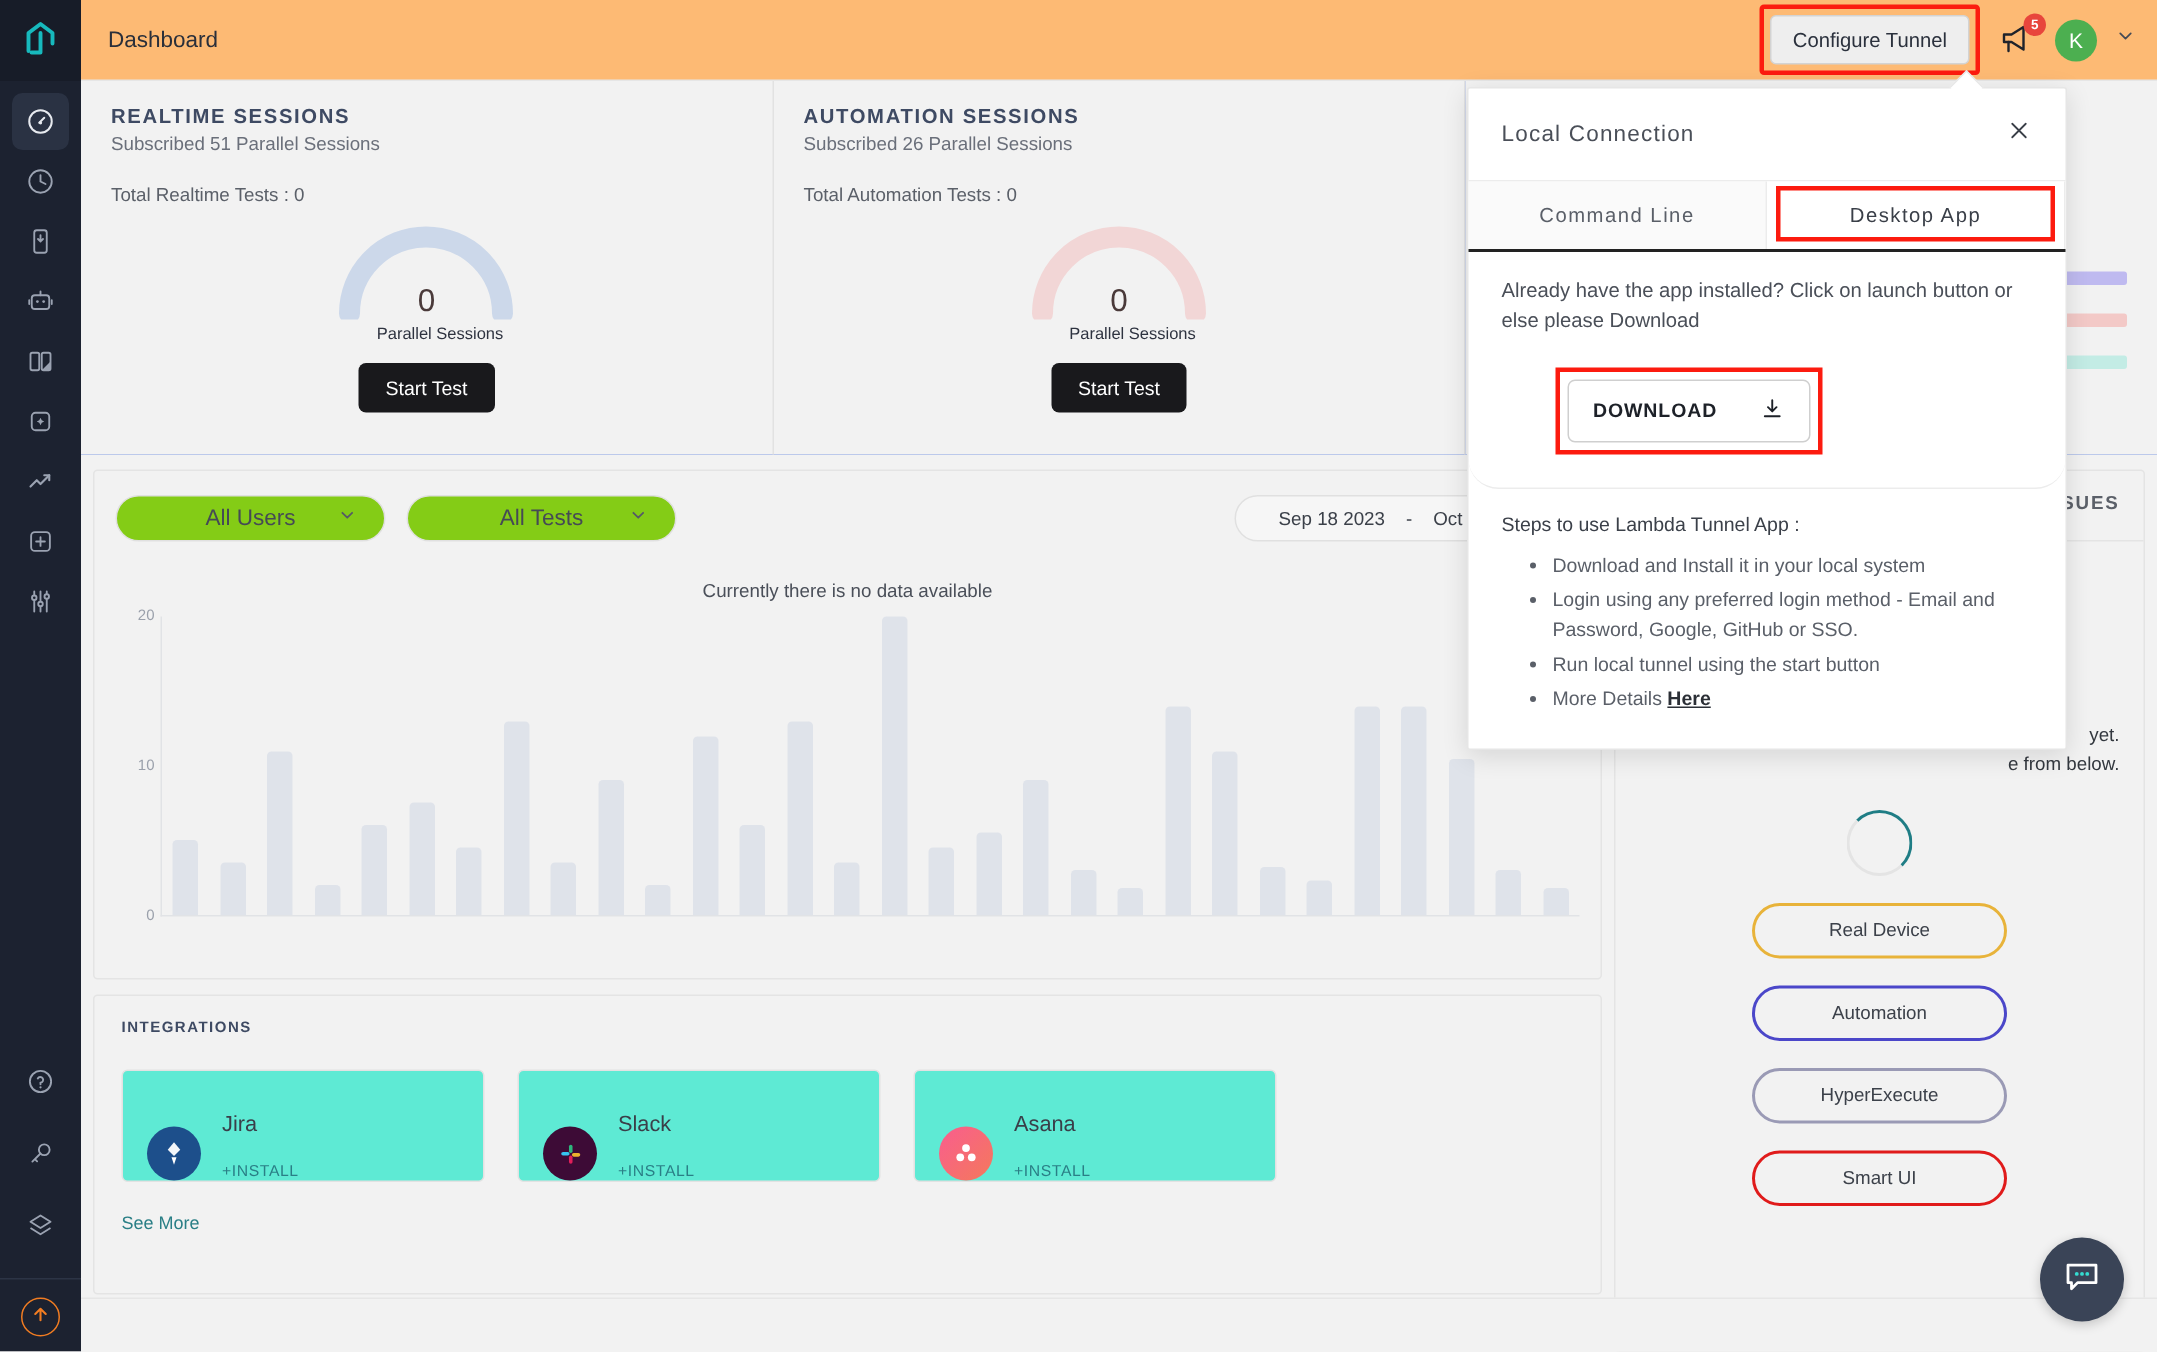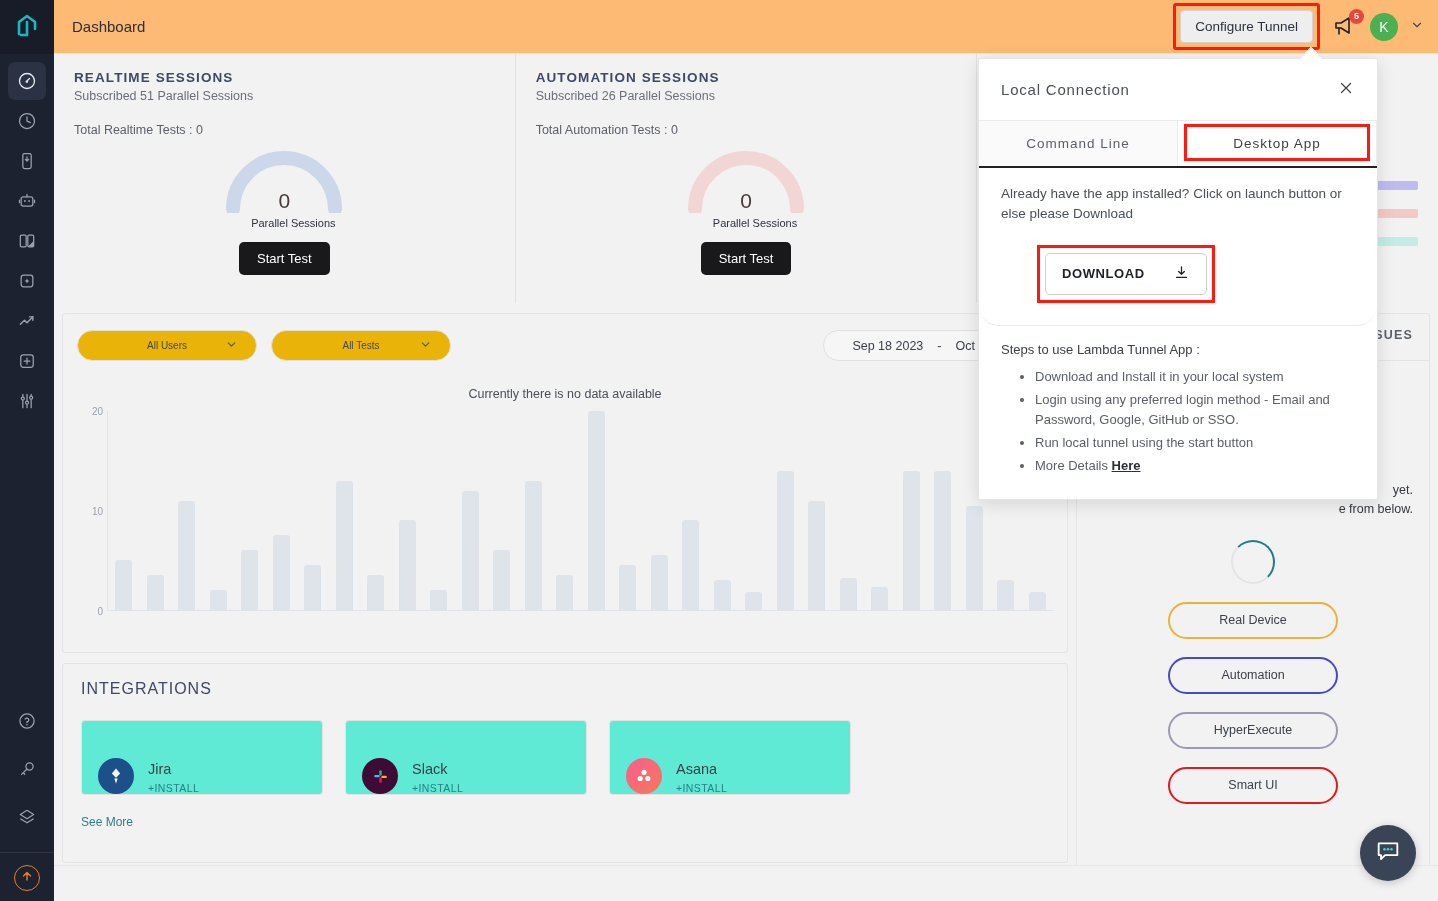--- a/index.html
+++ b/index.html
@@ -108,22 +108,22 @@
   .content { display: flex; padding: 10px 8px 0 8px; gap: 8px; height: 598px; }
   .col-left { flex: 1 1 auto; display: flex; flex-direction: column; gap: 10px; }
   .col-right { flex: 0 0 354px; }
 
   .panel { background: #f2f2f2; border: 1px solid #e4e4e4; border-radius: 3px; }
 
   .chart-panel { height: 340px; padding: 16px 14px 8px 14px; position: relative; }
   .filters { display: flex; align-items: center; gap: 14px; }
   .select-pill {
     width: 180px; height: 31px; border: 1px solid #e0e0e0; border-radius: 16px;
-    background: #eab308; display: flex; align-items: center; justify-content: center;
-    font-size: 10px; color: #454a55; cursor: pointer; position: relative;
+    background: #84cc16; display: flex; align-items: center; justify-content: center;
+    font-size: 15px; color: #454a55; cursor: pointer; position: relative;
   }
   .select-pill .cdown { position: absolute; right: 18px; }
   .daterange {
     margin-left: auto; height: 31px; min-width: 230px;
     border: 1px solid #e0e0e0; border-radius: 16px; background: #f6f6f6;
     display: flex; align-items: center; justify-content: center; gap: 14px;
     font-size: 12.5px; color: #3b4049; padding: 0 18px; cursor: pointer;
   }
   .nodata { text-align: center; font-size: 12.5px; color: #4a4f59; margin-top: 26px; }
 
@@ -132,30 +132,30 @@
   .ytick { position: absolute; right: 4px; font-size: 10px; color: #9aa0ab; transform: translateY(-50%); }
   .plot {
     position: absolute; left: 30px; right: 0; top: 0; height: 200px;
     border-left: 1px solid #e1e3e6; border-bottom: 1px solid #e1e3e6;
     display: flex; align-items: flex-end; gap: 0;
   }
   .bar-slot { flex: 1 1 0; display: flex; justify-content: center; align-items: flex-end; height: 100%; }
   .bar { width: 17px; background: #dfe3ea; border-radius: 3px 3px 0 0; }
 
   .integr-panel { height: 200px; padding: 16px 18px; }
-  .integr-title { font-size: 16px; letter-spacing: 1px; color: #3e4a63; font-weight: normal; }
+  .integr-title { font-size: 10px; letter-spacing: 1px; color: #3e4a63; font-weight: bold; }
   .integr-cards { display: flex; gap: 22px; margin-top: 22px; }
   .integr-card {
     width: 242px; height: 75px; border: 1px solid #e2e2e2; border-radius: 4px;
     background: #5eead4; display: flex; align-items: flex-end; gap: 14px;
     padding: 0 16px; cursor: pointer;
   }
   .integr-logo { width: 36px; height: 36px; border-radius: 50%; display: flex; align-items: center; justify-content: center; flex: 0 0 36px; }
   .integr-name { font-size: 14.5px; color: #3a3f49; }
-  .integr-install { font-size: 10.5px; letter-spacing: .4px; color: #2a7f86; margin-top: 5px; }
+  .integr-install { font-size: 10.5px; letter-spacing: .4px; color: #2a7f86; margin-top: 17px; }
   .see-more { font-size: 12px; color: #2a7f86; margin-top: 20px; cursor: pointer; }
 
   
   .right-panel { height: 100%; padding: 14px 16px; position: relative; }
   .rp-title { font-size: 12.5px; letter-spacing: 1.2px; color: #5b6069; font-weight: bold; text-align: right; }
   .rp-divider { height: 1px; background: #e4e4e4; margin: 18px -16px 0 -16px; }
   .rp-msg { font-size: 12.5px; color: #33383f; text-align: right; margin-top: 120px; line-height: 1.55; }
   .rp-buttons { display: flex; flex-direction: column; align-items: center; gap: 18px; margin-top: 20px; }
   .rp-btn {
     width: 170px; height: 37px; border-radius: 19px; background: transparent;

